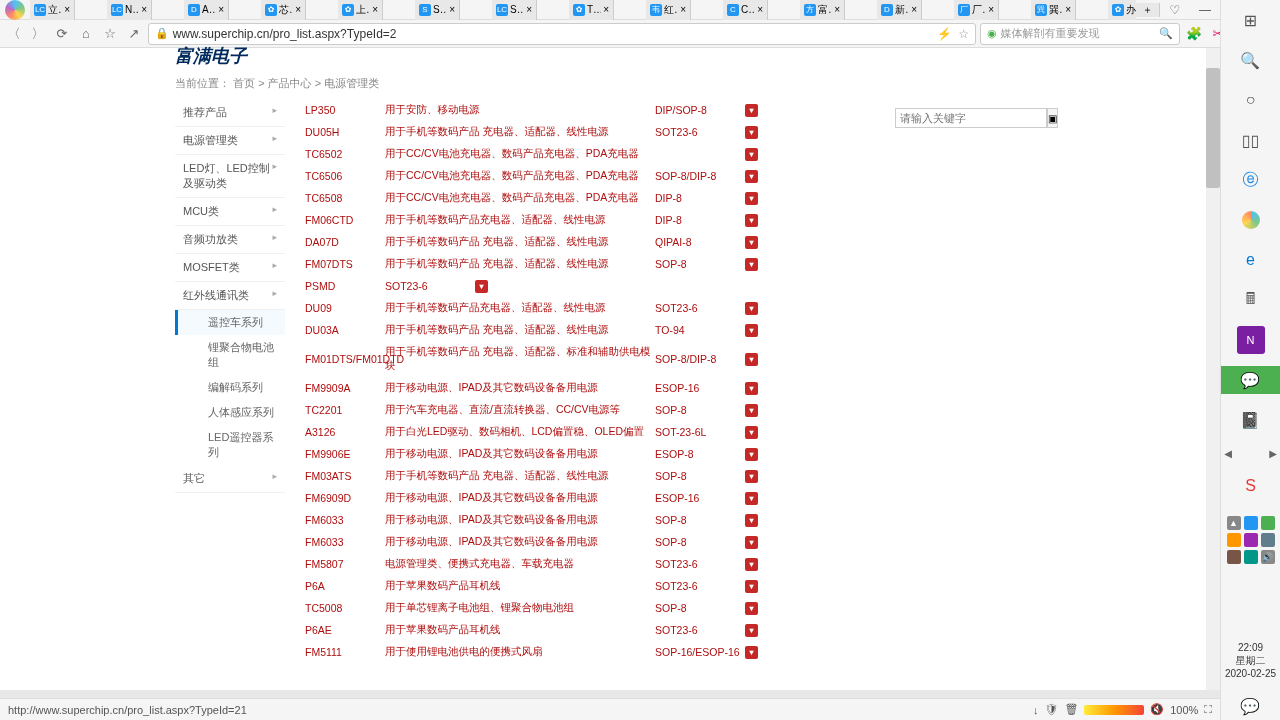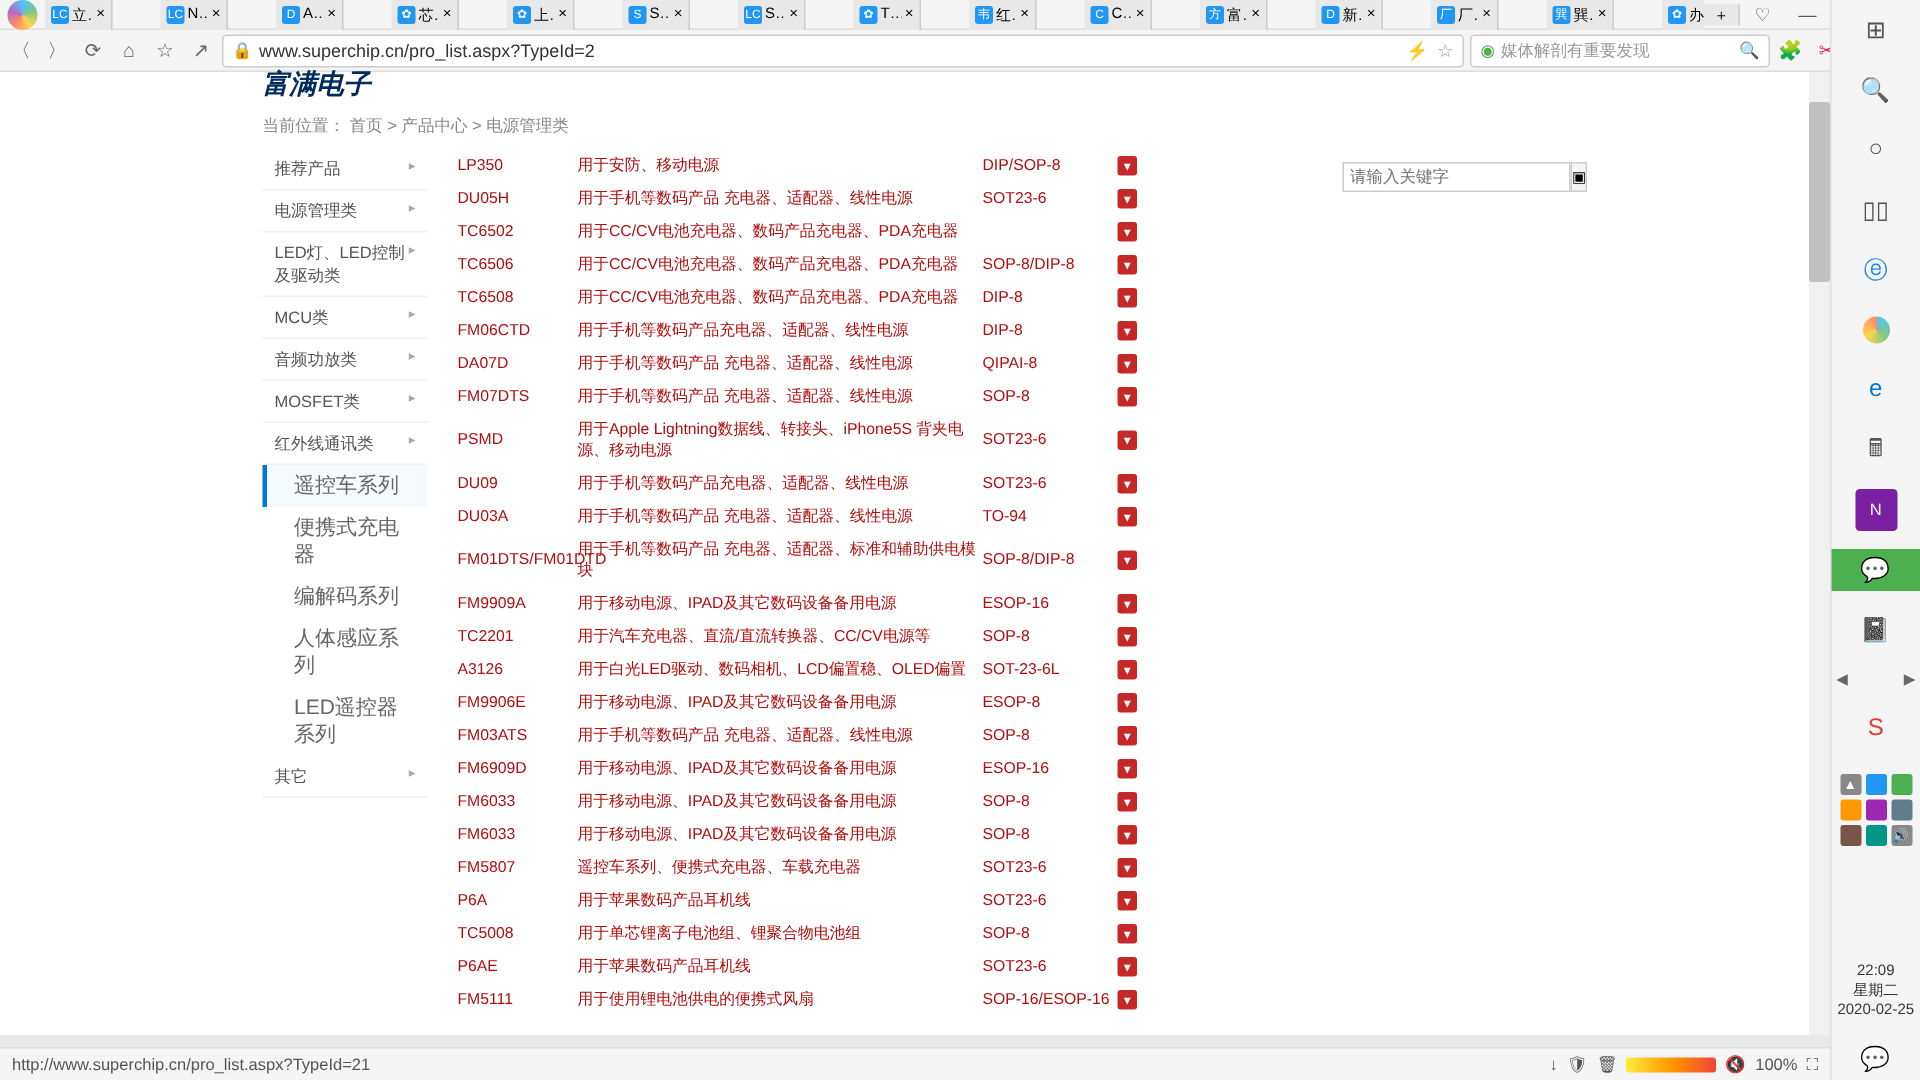--- a/index.html
+++ b/index.html
@@ -29,21 +29,21 @@
 .breadcrumb { padding:28px 0 8px 0; font-size:11px; color:#888; }
 .breadcrumb a { color:#888; text-decoration:none; }
 .page-title { padding:15px 0 10px 150px; font-size:13px; color:#444; }
 .searchprod { position:absolute; right:30px; top:60px; width:150px; display:flex; }
 .searchprod input { flex:1; border:1px solid #ccc; font-size:11px; padding:2px 4px; height:20px; }
 .searchprod .go { width:20px; height:20px; border:1px solid #ccc; background:#f5f5f5; font-size:10px; display:flex; align-items:center; justify-content:center; }
 .layout { display:flex; gap:20px; }
 .sidebar { width:110px; }
 .sidecat { font-size:11px; color:#555; padding:6px 8px; border-bottom:1px solid #f0f0f0; display:flex; justify-content:space-between; align-items:flex-start; cursor:pointer; }
 .sidecat .arrow { font-size:9px; color:#aaa; }
-.sidesub { font-size:14px; color:#666; padding:5px 8px 5px 18px; border-left:3px solid transparent; cursor:pointer; }
+.sidesub { font-size:11px; color:#666; padding:5px 8px 5px 30px; border-left:3px solid transparent; cursor:pointer; }
 .sidesub.hover { border-left-color:#0078d4; background:#f5faff; }
 .prodlist { flex:1; }
 .prodrow { display:flex; font-size:10.5px; color:#ae0e0e; padding:4px 0; align-items:center; }
 .prodrow .c1 { width:80px; }
 .prodrow .c2 { width:270px; }
 .prodrow .c3 { width:90px; }
 .prodrow .c4 { width:20px; }
 .pdf { width:13px; height:13px; background:#c62828; border-radius:2px; display:inline-flex; align-items:center; justify-content:center; color:#fff; font-size:8px; font-weight:bold; }
 .winsidebar { position:absolute; right:0; top:0; width:60px; height:100%; background:#f5f5f5; border-left:1px solid #ddd; display:flex; flex-direction:column; align-items:center; padding-top:6px; gap:12px; }
 .winsidebar .sitem { width:28px; height:28px; display:flex; align-items:center; justify-content:center; font-size:16px; color:#555; border-radius:3px; }
@@ -244,21 +244,21 @@
           </div>
           <div class="sidecat">
             <span>MOSFET类</span>
             <span class="arrow">▸</span>
           </div>
           <div class="sidecat">
             <span>红外线通讯类</span>
             <span class="arrow">▸</span>
           </div>
           <div class="sidesub hover">遥控车系列</div>
-          <div class="sidesub">便携式充电器</div>
+          <div class="sidesub">锂聚合物电池组</div>
           <div class="sidesub">编解码系列</div>
           <div class="sidesub">人体感应系列</div>
           <div class="sidesub">LED遥控器系列</div>
           <div class="sidecat">
             <span>其它</span>
             <span class="arrow">▸</span>
           </div>
         </div>
     <div class="prodlist" id="prodlist">
           <div class="prodrow">
@@ -304,21 +304,20 @@
             <div class="c4"><span class="pdf">▾</span></div>
           </div>
           <div class="prodrow">
             <div class="c1">FM07DTS</div>
             <div class="c2">用于手机等数码产品 充电器、适配器、线性电源</div>
             <div class="c3">SOP-8</div>
             <div class="c4"><span class="pdf">▾</span></div>
           </div>
           <div class="prodrow">
             <div class="c1">PSMD</div>
-            <div class="c2">用于Apple Lightning数据线、转接头、iPhone5S 背夹电源、移动电源</div>
             <div class="c3">SOT23-6</div>
             <div class="c4"><span class="pdf">▾</span></div>
           </div>
           <div class="prodrow">
             <div class="c1">DU09</div>
             <div class="c2">用于手机等数码产品充电器、适配器、线性电源</div>
             <div class="c3">SOT23-6</div>
             <div class="c4"><span class="pdf">▾</span></div>
           </div>
           <div class="prodrow">
@@ -376,21 +375,21 @@
             <div class="c4"><span class="pdf">▾</span></div>
           </div>
           <div class="prodrow">
             <div class="c1">FM6033</div>
             <div class="c2">用于移动电源、IPAD及其它数码设备备用电源</div>
             <div class="c3">SOP-8</div>
             <div class="c4"><span class="pdf">▾</span></div>
           </div>
           <div class="prodrow">
             <div class="c1">FM5807</div>
-            <div class="c2">遥控车系列、便携式充电器、车载充电器</div>
+            <div class="c2">电源管理类、便携式充电器、车载充电器</div>
             <div class="c3">SOT23-6</div>
             <div class="c4"><span class="pdf">▾</span></div>
           </div>
           <div class="prodrow">
             <div class="c1">P6A</div>
             <div class="c2">用于苹果数码产品耳机线</div>
             <div class="c3">SOT23-6</div>
             <div class="c4"><span class="pdf">▾</span></div>
           </div>
           <div class="prodrow">

